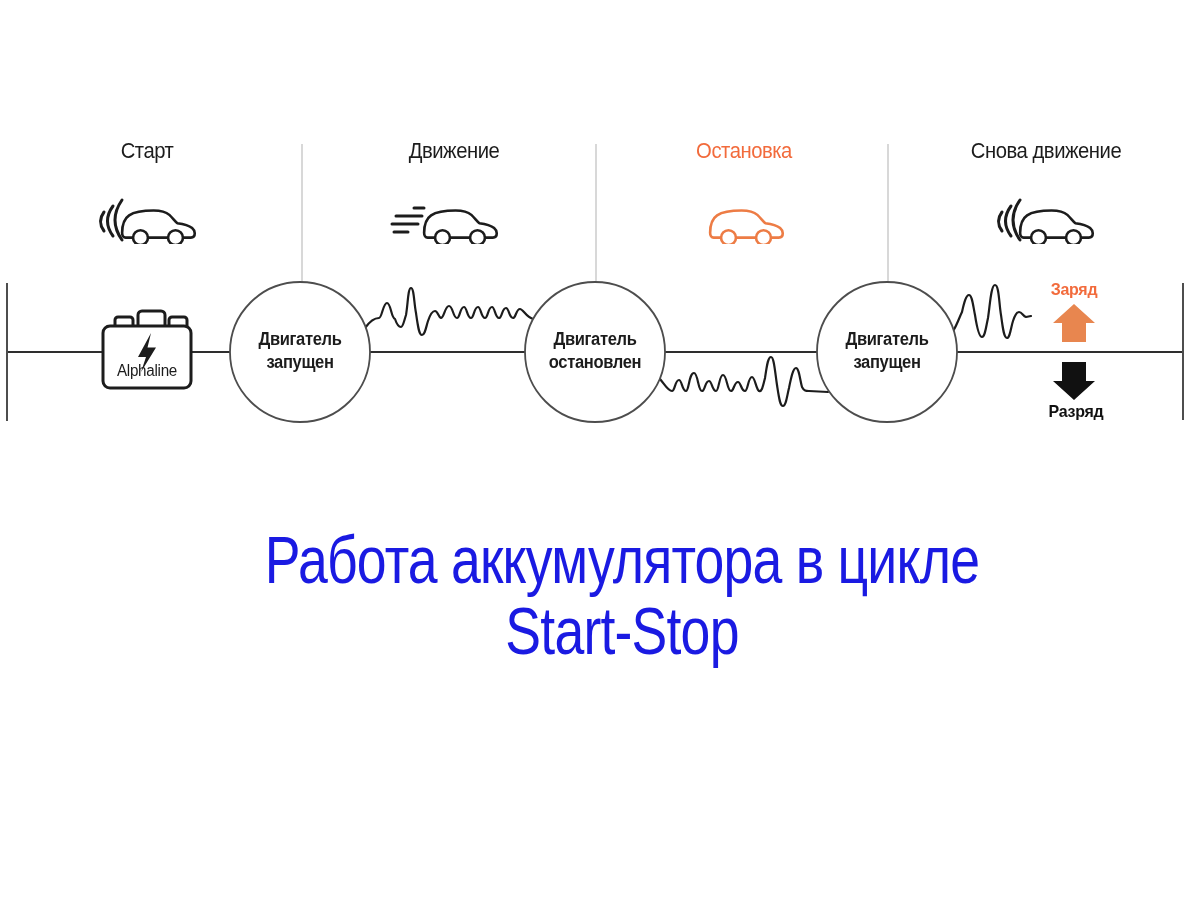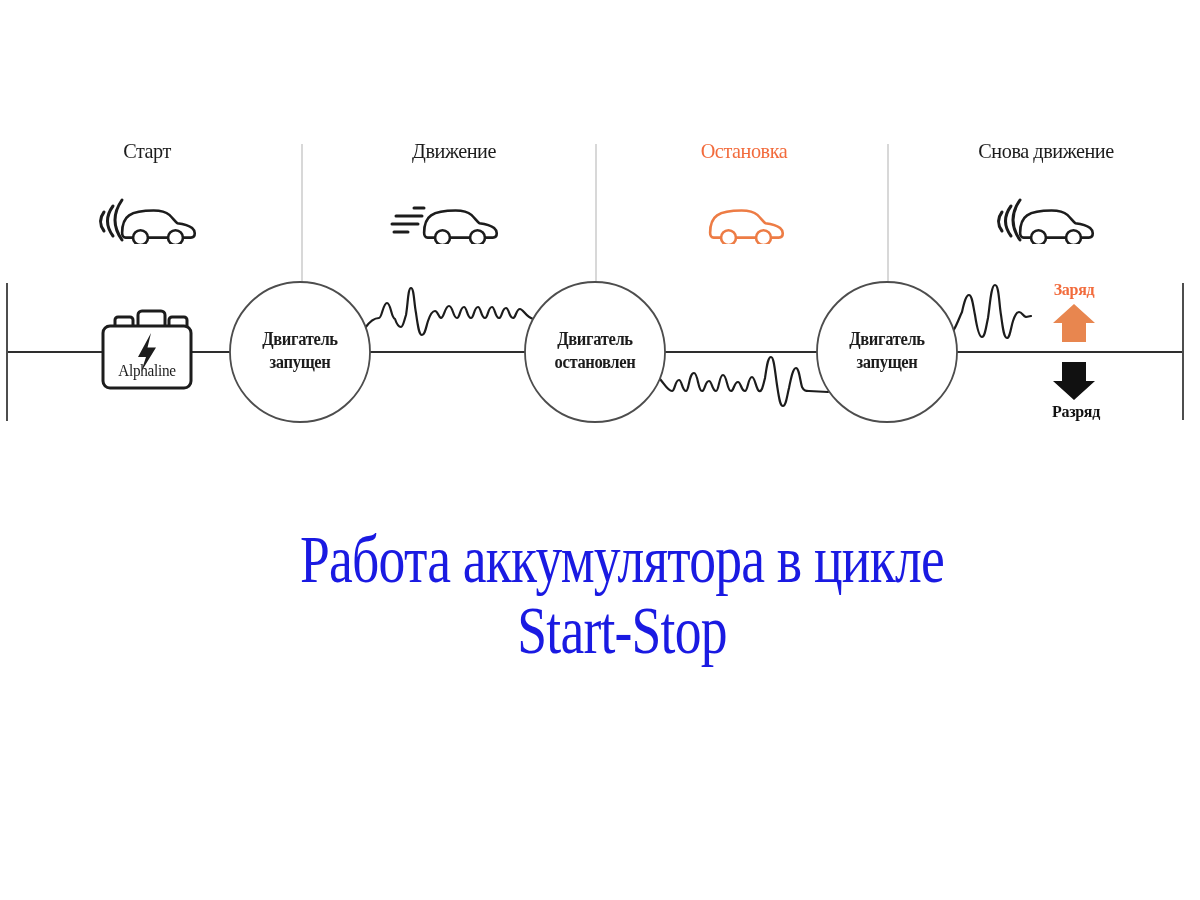--- a/index.html
+++ b/index.html
@@ -1,18 +1,18 @@
 <!DOCTYPE html>
 <html style="--ink: #1c1c1c; --line: #2e2e2e; --circle_stroke: #4d4d4d; --divider: #c8c8c8; --orange_text: #f26b3c; --orange_icon: #ed7c45; --orange_arrow: #e8864f; --arrow_black: #111111; --title_blue: #1a1ae2;"><head>
 <meta charset="utf-8">
 <style>
   html,body{margin:0;padding:0;background:#ffffff;}
   .stage{
     position:relative;width:1200px;height:900px;background:#ffffff;overflow:hidden;
-    font-family:Liberation Serif, serif;color:var(--ink,#1c1c1c);
+    font-family:Liberation Sans, sans-serif;color:var(--ink,#1c1c1c);
   }
   .abs{position:absolute;}
   
   .phase-label{
     top:138px;width:240px;text-align:center;font-size:22px;font-weight:400;
     letter-spacing:-0.5px;transform:scaleX(.92);transform-origin:center;white-space:nowrap;
   }
   .phase-label.orange{color:var(--orange_text,#f26b3c);}
   .circle-label{
     width:150px;text-align:center;top:328px;font-size:18px;line-height:23px;font-weight:700;

